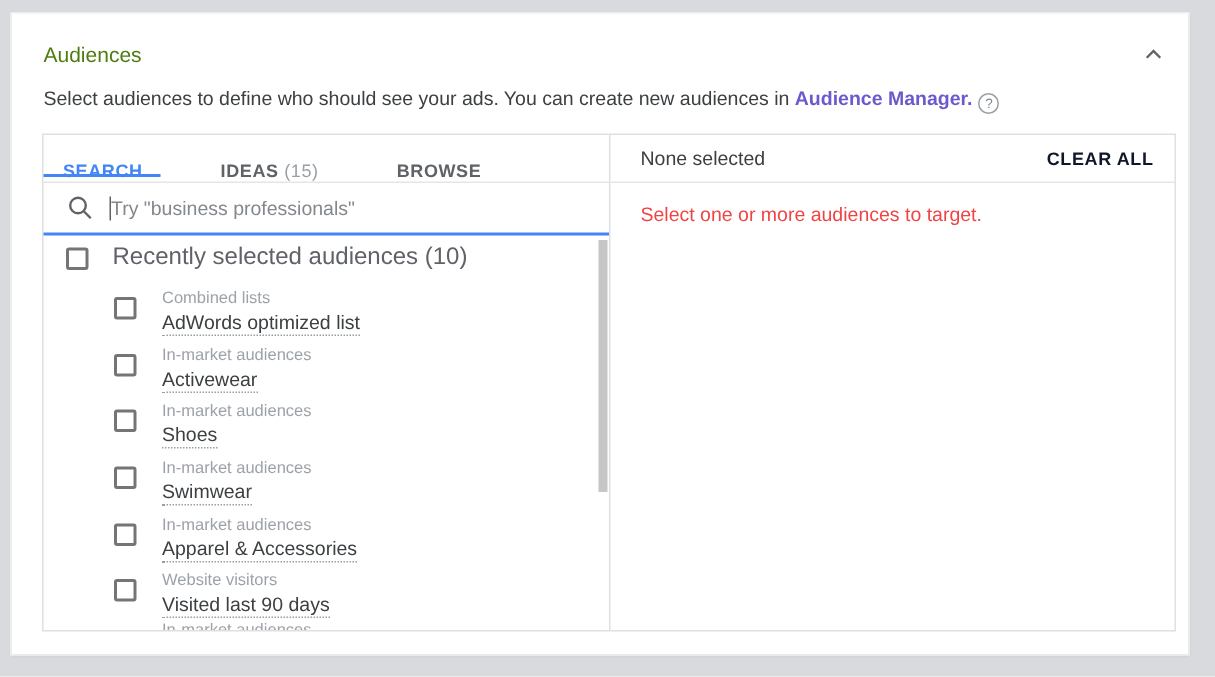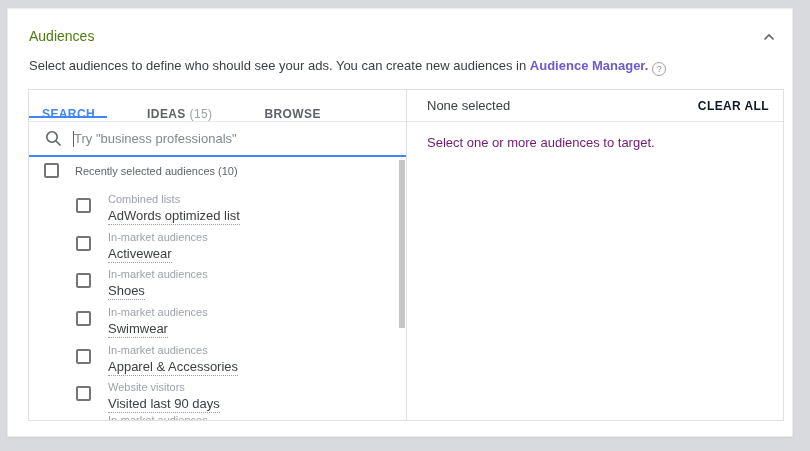--- a/index.html
+++ b/index.html
@@ -78,21 +78,21 @@
     position:relative; height:263px; overflow:hidden;
   }
   .cbx {
     width:15px; height:15px; border:2px solid #757575; border-radius:2px;
     background:#fff; flex:0 0 auto; cursor:pointer;
   }
   .group-row {
     position:absolute; left:0; top:6px; display:flex; align-items:center;
     padding-left:15px;
   }
-  .group-label { font-size:11px; color:#5f6368; margin-left:16px; }
+  .group-label { font-size:16px; color:#5f6368; margin-left:16px; }
   .aud-item {
     position:absolute; left:0; display:flex; padding-left:47px;
   }
   .aud-item .cbx { margin-top:5px; }
   .aud-text { margin-left:17px; }
   .aud-cat { font-size:11px; color:#9da2a8; line-height:13px; }
   .aud-name {
     display:inline-block; font-size:13px; color:#3c4043; line-height:15px;
     border-bottom:1px dotted #9e9e9e; padding-bottom:1px; margin-top:1px;
     cursor:pointer;
@@ -105,21 +105,21 @@
     height:32px; border-bottom:1px solid #e6e6e6;
     display:flex; align-items:center; justify-content:space-between;
     padding:0 14px 0 20px;
   }
   .sel-title { font-size:13px; color:#3c4043; }
   .clear-all {
     font-size:12px; font-weight:700; letter-spacing:0.4px;
     color:#0f172a; cursor:pointer;
   }
   .sel-empty {
-    padding:13px 0 0 20px; font-size:13px; color:#701a75;
+    padding:13px 0 0 20px; font-size:13px; color:#ef4444;
   }
 </style>
 </head>
 <body>
 
 <div class="card">
 
   <div class="card-title">Audiences</div>
 
   <div class="collapse-btn">

